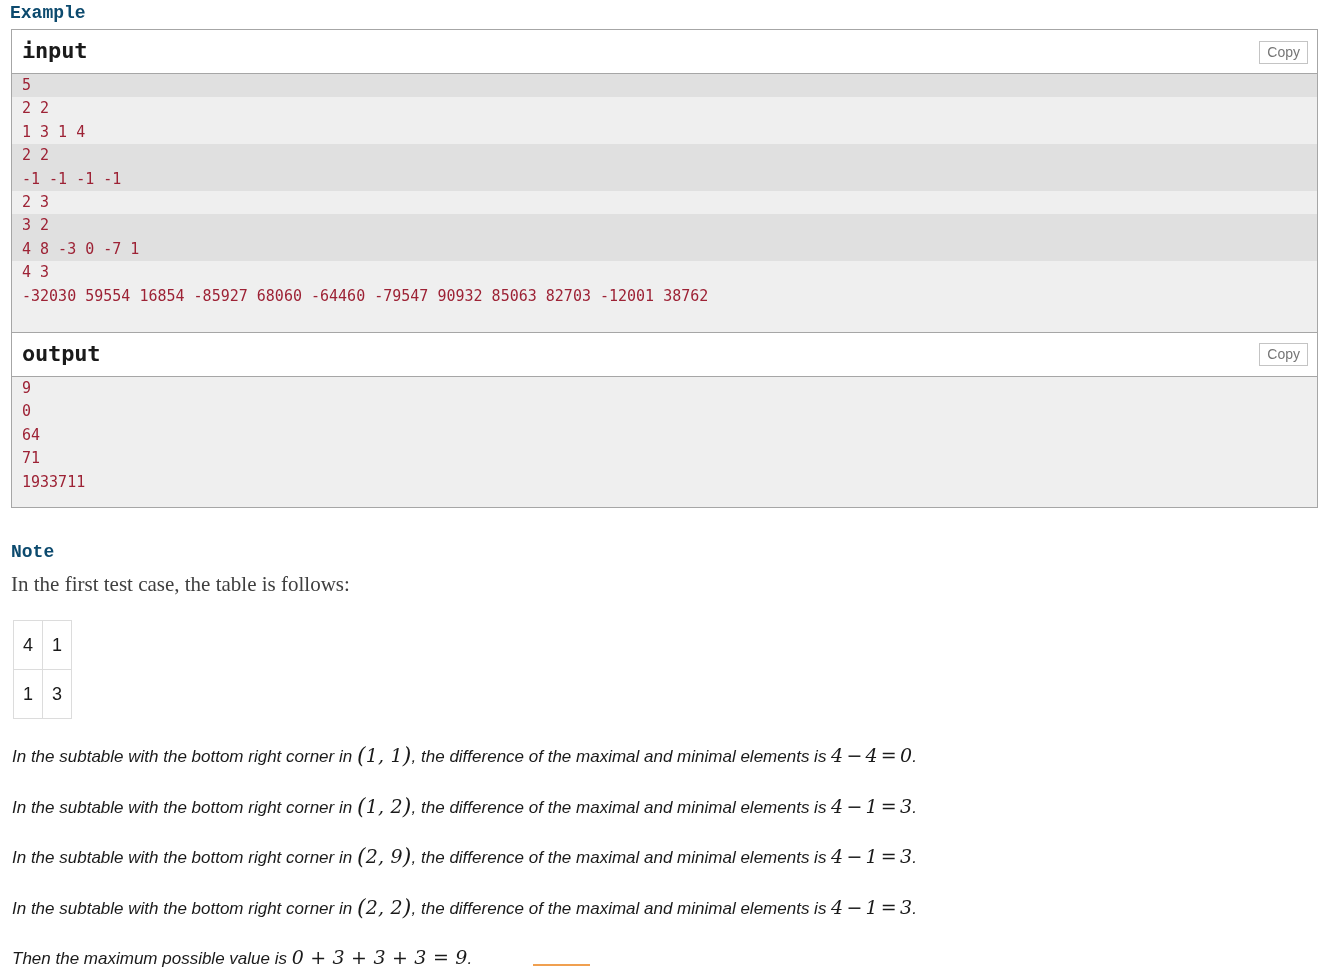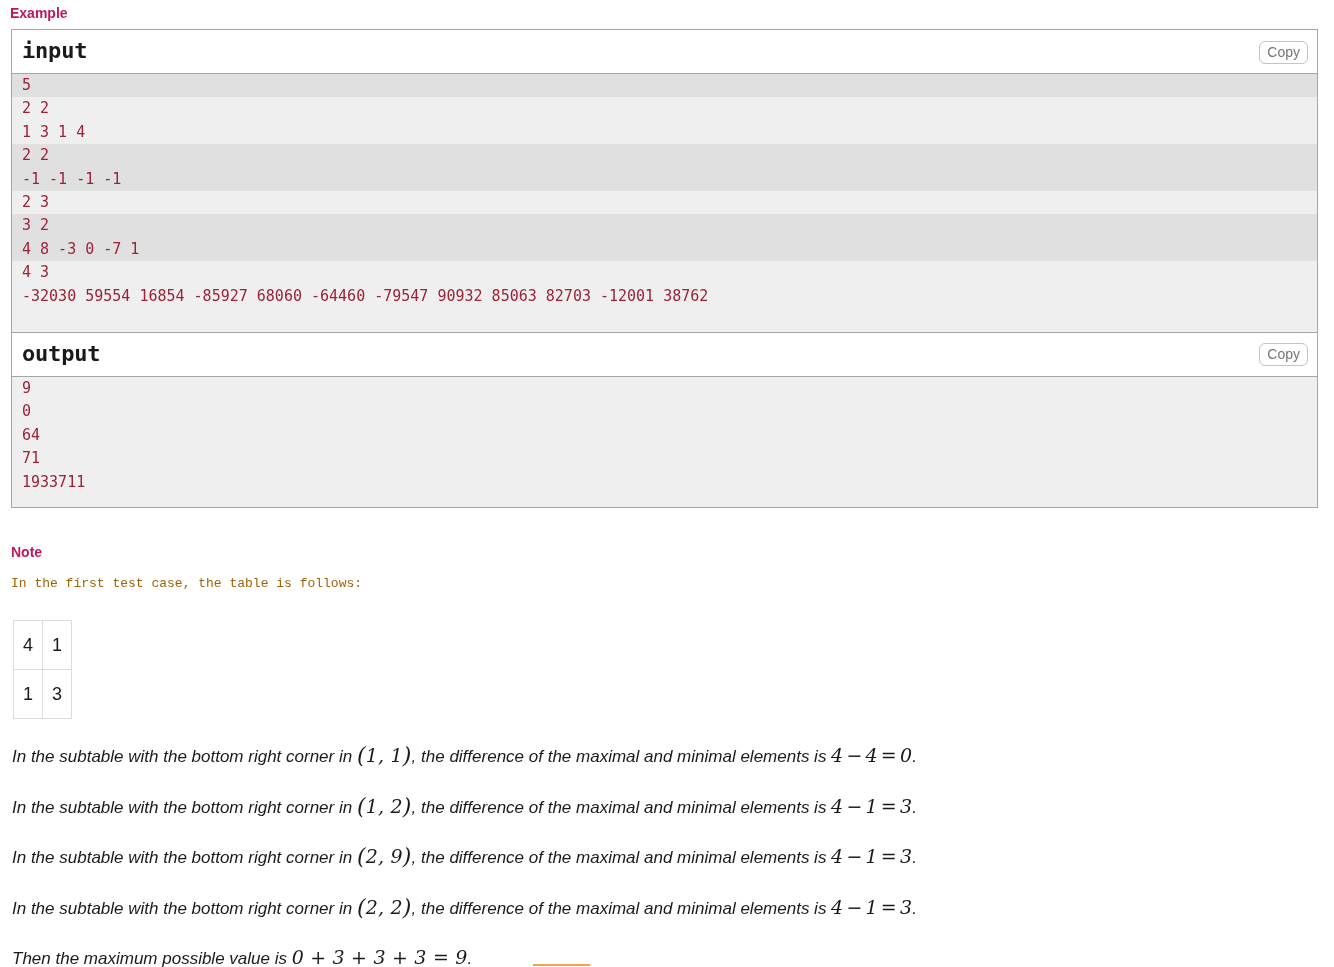--- a/index.html
+++ b/index.html
@@ -17,24 +17,24 @@
   }
 
   .page {
     position: relative;
     width: 1334px;
     height: 967px;
   }
 
   
   .section-title {
-    font-family: Liberation Sans, sans-serif;
-    font-size: 14px;
+    font-family: Liberation Mono, monospace;
+    font-size: 18px;
     font-weight: bold;
-    color: #be185d;
+    color: #0c4a6e;
     line-height: 22px;
   }
 
   #example-title {
     position: absolute;
     left: 10px;
     top: 2px;
   }
 
   #note-title {
@@ -76,21 +76,21 @@
 
   .copy-btn {
     position: absolute;
     right: 9px;
     top: 11px;
     font-family: "Liberation Sans", sans-serif;
     font-size: 14px;
     color: #767676;
     background: #ffffff;
     border: 1px solid #c4c4c4;
-    border-radius: 6px;
+    border-radius: 0;
     padding: 2px 7px 3px 7px;
     line-height: 16px;
     cursor: pointer;
   }
 
   .io-pre {
     margin: 0;
     border-top: 1px solid #a6a6a6;
     background: #efefef;
     font-family: "DejaVu Sans Mono", "Liberation Mono", monospace;
@@ -113,24 +113,24 @@
   #input-pre {
     height: 258px;
   }
   #output-pre {
     height: 130px;
   }
 
   
   .note-text {
     position: absolute;
-    font-family: Liberation Mono, monospace;
-    font-size: 13px;
+    font-family: Liberation Serif, serif;
+    font-size: 21px;
     line-height: 22px;
-    color: #a16207;
+    color: #404040;
   }
 
   #note-intro {
     left: 11px;
     top: 573px;
   }
 
   
   #note-table {
     position: absolute;

